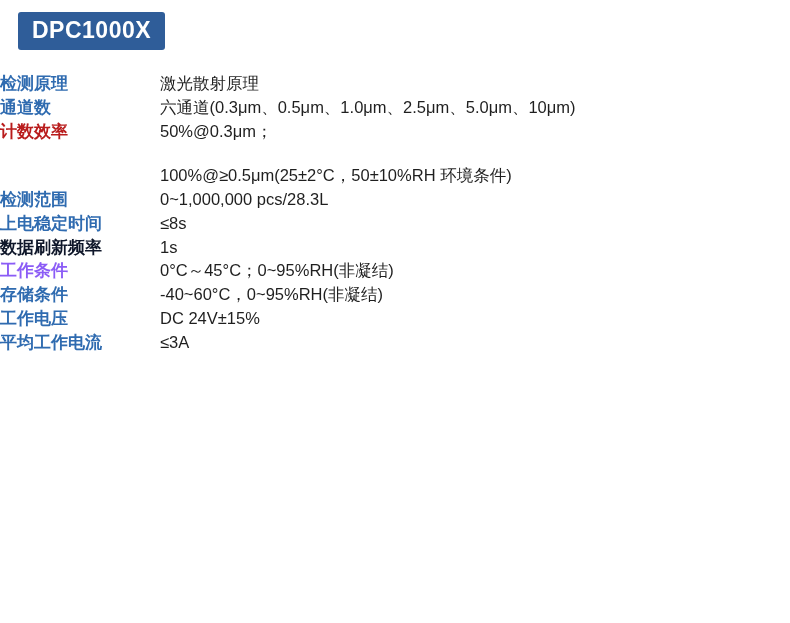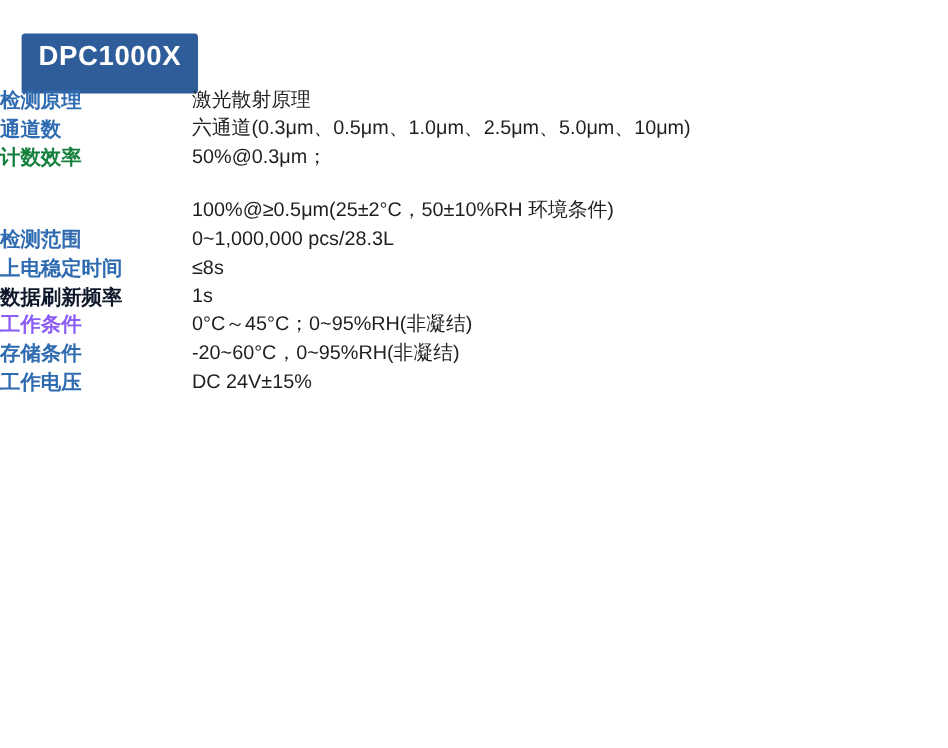--- a/index.html
+++ b/index.html
@@ -16,27 +16,27 @@
   }
   .page {
     position: relative;
     width: 790px;
     height: 623px;
     box-sizing: border-box;
   }
   .title-badge {
     position: absolute;
     left: 18px;
-    top: 28px;
+    top: 12px;
     background: #2f5d99;
     color: #ffffff;
     font-size: 23px;
     font-weight: bold;
     letter-spacing: 0.5px;
-    padding: 7px 14px 20px 14px;
+    padding: 7px 14px 8px 14px;
     border-radius: 3px;
     line-height: 1;
     white-space: nowrap;
   }
   .spec-table {
     position: absolute;
     left: 0;
     top: 72px;
     width: 681px;
     border-collapse: collapse;
@@ -84,21 +84,21 @@
     <tbody>
       <tr>
         <td class="row-label" style="color: rgb(47, 107, 176);">检测原理</td>
         <td class="row-value">激光散射原理</td>
       </tr>
       <tr>
         <td class="row-label" style="color: rgb(47, 107, 176); margin-left: 20px;">通道数</td>
         <td class="row-value">六通道(0.3μm、0.5μm、1.0μm、2.5μm、5.0μm、10μm)</td>
       </tr>
       <tr>
-        <td class="row-label" style="color: #15803d; margin-left: 36px;">计数效率</td>
+        <td class="row-label" style="color: #b91c1c; margin-left: 36px;">计数效率</td>
         <td class="row-value tall-value">
           <span class="sub-line">50%@0.3μm；</span>
           <span class="sub-line">100%@≥0.5μm(25±2°C，50±10%RH 环境条件)</span>
         </td>
       </tr>
       <tr>
         <td class="row-label" style="color: rgb(47, 107, 176);">检测范围</td>
         <td class="row-value">0~1,000,000 pcs/28.3L</td>
       </tr>
       <tr>
@@ -108,22 +108,26 @@
       <tr>
         <td class="row-label" style="color: #0f172a;">数据刷新频率</td>
         <td class="row-value">1s</td>
       </tr>
       <tr>
         <td class="row-label" style="color: #8b5cf6; margin-top: 36px;">工作条件</td>
         <td class="row-value">0°C～45°C；0~95%RH(非凝结)</td>
       </tr>
       <tr>
         <td class="row-label" style="color: rgb(47, 107, 176);">存储条件</td>
-        <td class="row-value">-20~60°C，0~95%RH(非凝结)</td>
+        <td class="row-value">-40~60°C，0~95%RH(非凝结)</td>
       </tr>
       <tr>
         <td class="row-label" style="color: rgb(47, 107, 176);">工作电压</td>
         <td class="row-value">DC 24V±15%</td>
+      </tr>
+      <tr>
+        <td class="row-label" style="color: rgb(47, 107, 176);">平均工作电流</td>
+        <td class="row-value">≤3A</td>
       </tr>
     </tbody>
   </table>
 
 </div>
 
 </body></html>

